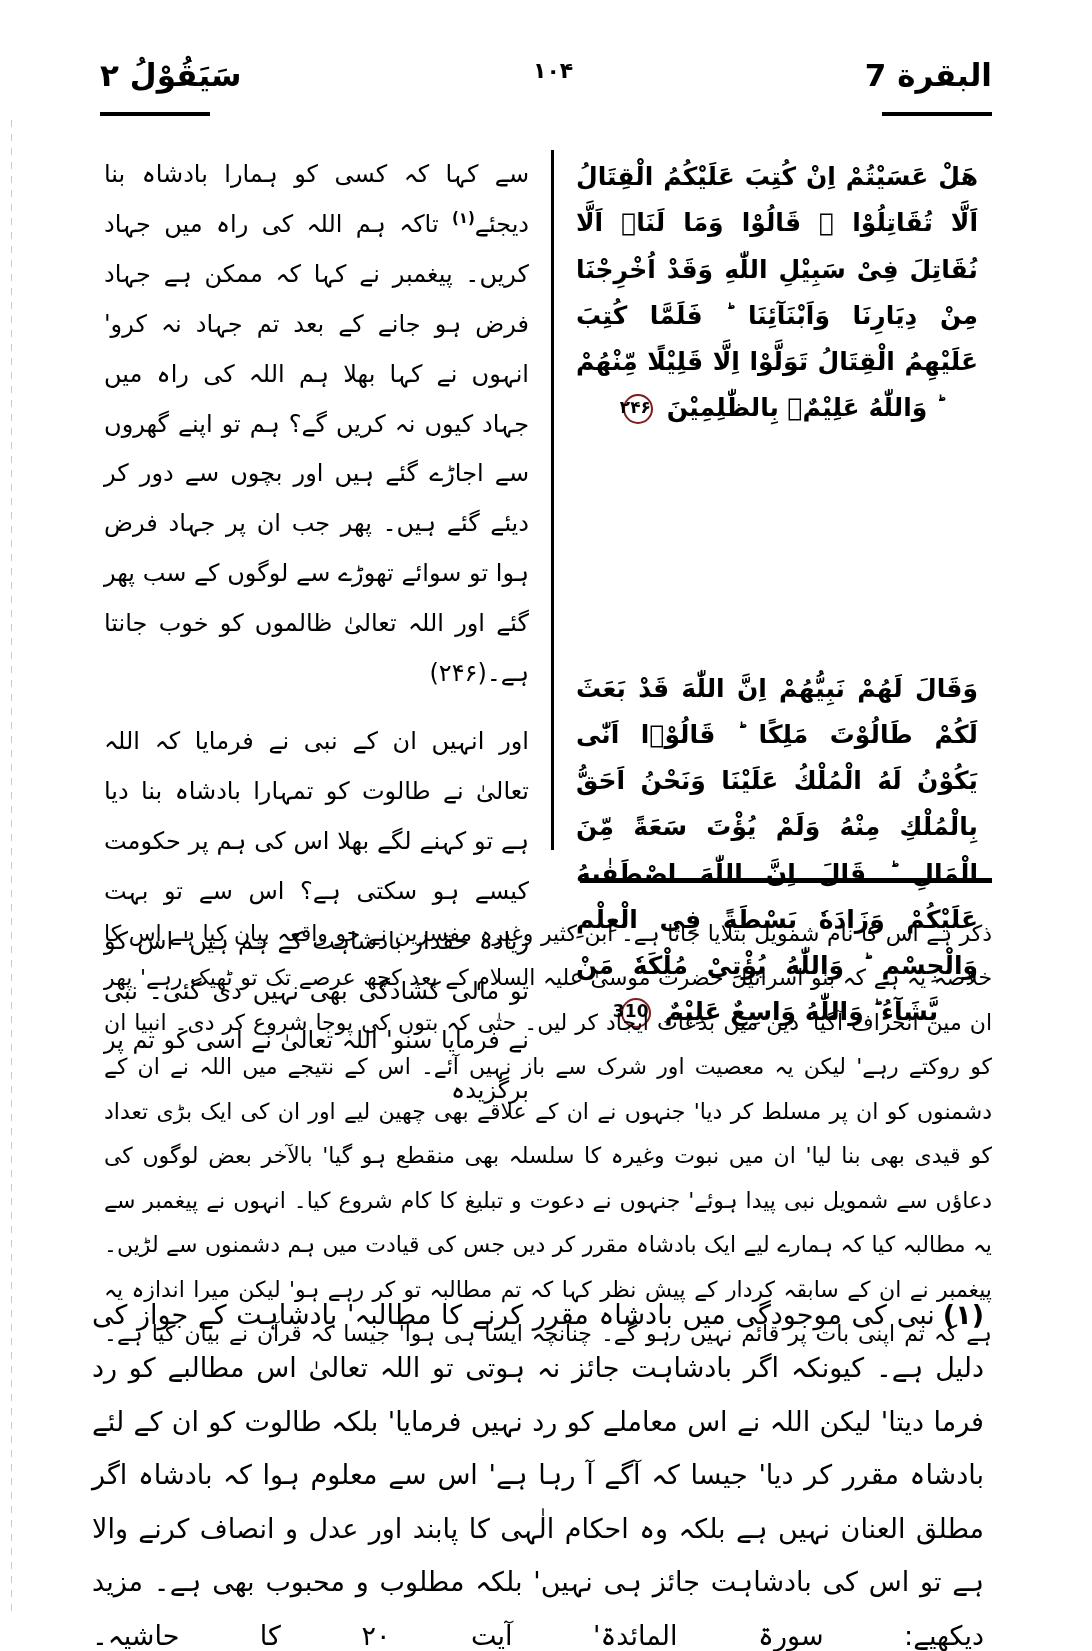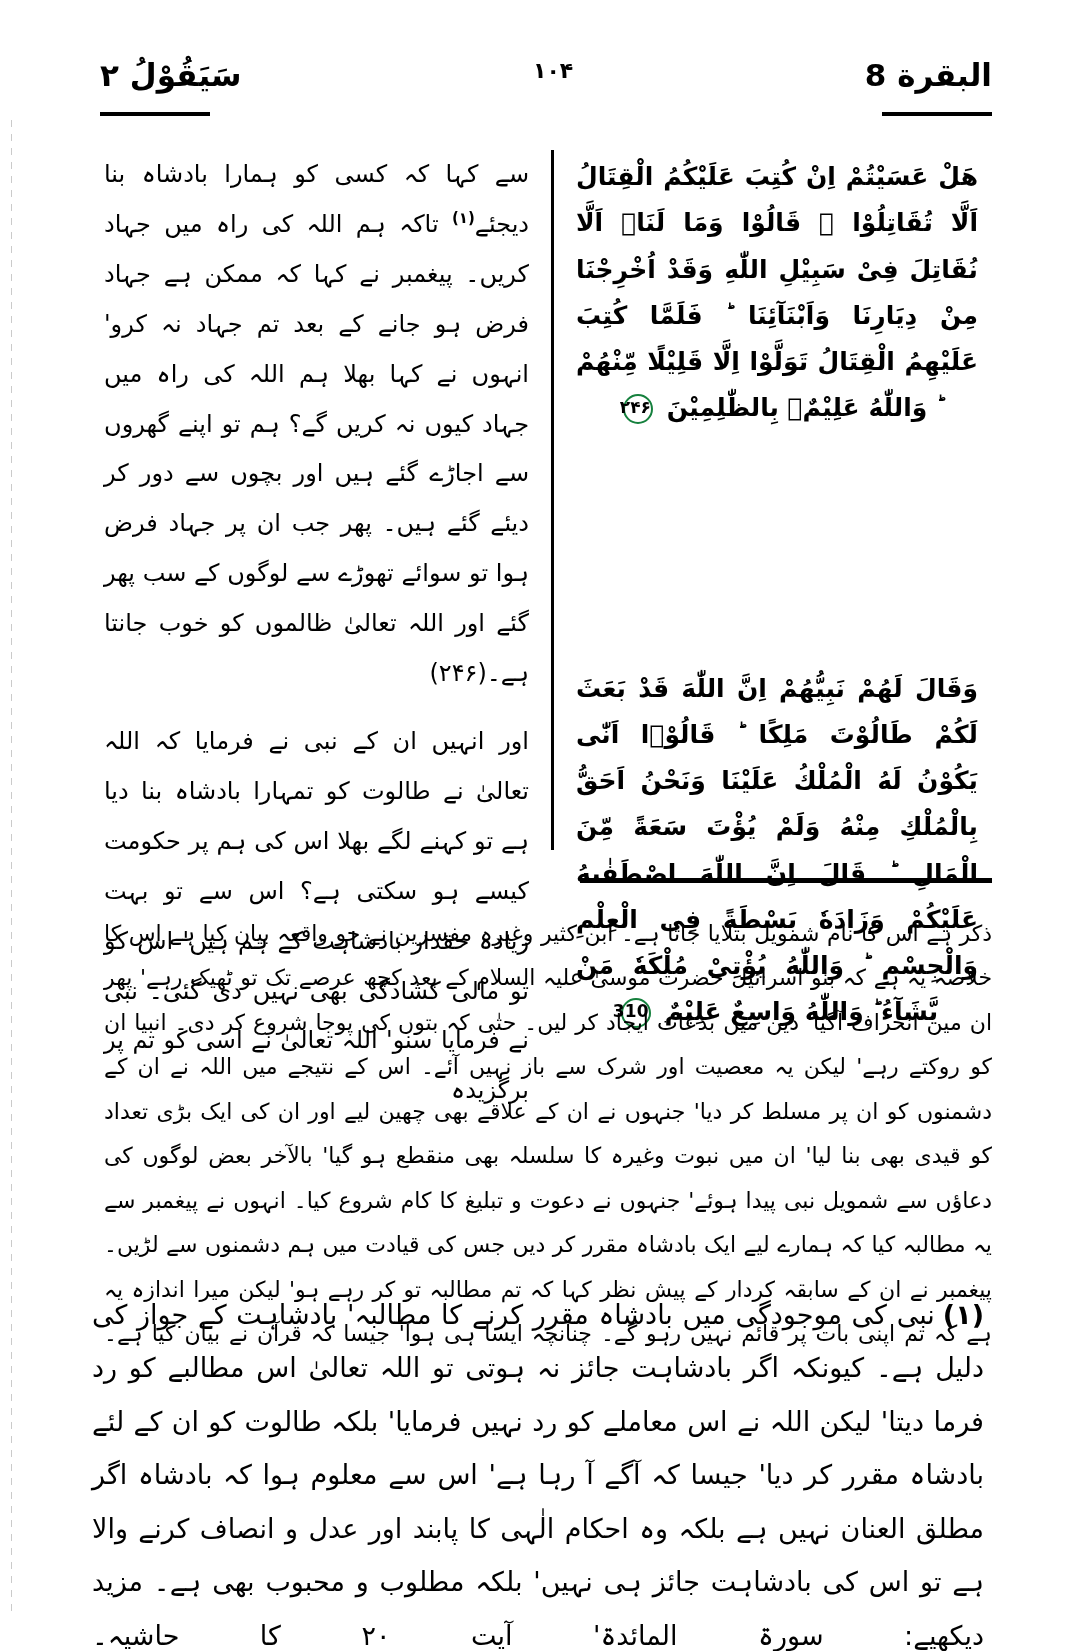--- a/index.html
+++ b/index.html
@@ -124,21 +124,21 @@
     font-weight: 700;
     letter-spacing: .2px;
     direction: rtl;
   }
   .ayah-block.first { margin-top: 4px; }
   .ayah-block.second { margin-top: 234px; }
   .ayah-num {
     display: inline-block;
     font-size: 17px;
     font-weight: 700;
-    border: 2px solid #15803d;
+    border: 2px solid #7f1d1d;
     border-radius: 50%;
     width: 26px;
     height: 26px;
     line-height: 23px;
     text-align: center;
     vertical-align: middle;
     margin: 0 5px;
   }
 
   
@@ -201,21 +201,21 @@
 </style>
 </head>
 <body>
 
 <div class="page">
 
   <div class="scan-edge"></div>
   <div class="scan-edge-line"></div>
 
   <div class="header">
-    <div class="header-item header-surah">البقرة 8</div>
+    <div class="header-item header-surah">البقرة 7</div>
     <div class="header-item header-page">۱۰۴</div>
     <div class="header-item header-para">سَيَقُوْلُ ۲</div>
   </div>
   <div class="header-rule"></div>
   <div class="header-rule left"></div>
 
   <div class="columns">
 
     <div class="col col-arabic">
       <div class="ayah-block first">

